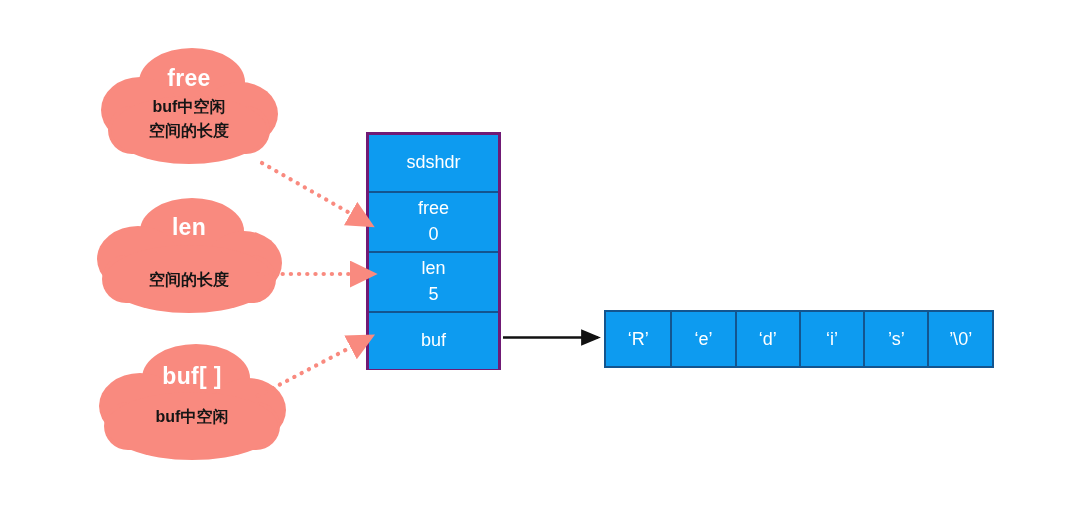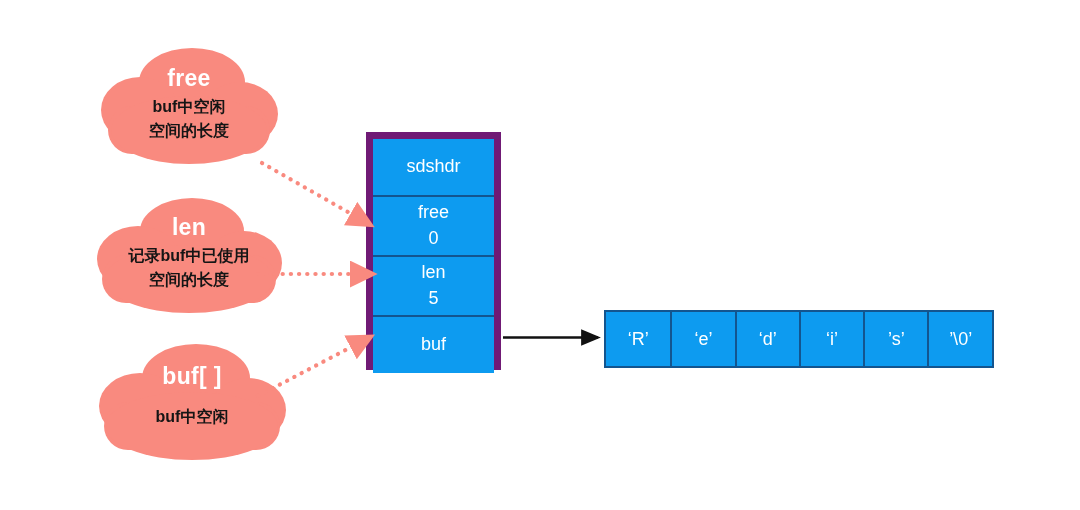--- a/index.html
+++ b/index.html
@@ -54,21 +54,21 @@
     line-height: 1.42;
   }
 
   
   #struct-box {
     position: absolute;
     left: 366px;
     top: 132px;
     width: 135px;
     height: 238px;
-    border: 7px solid #701a75;
+    border: 3px solid #701a75;
     box-sizing: border-box;
     background: #0d9bf0;
     padding-left: 48px;
   }
   .struct-row {
     position: absolute;
     left: 0;
     width: 100%;
     box-sizing: border-box;
     background: #0d9bf0;
@@ -171,21 +171,20 @@
     <svg viewBox="0 0 186 124" preserveAspectRatio="none">
       <g fill="#f98a7f">
         <ellipse cx="96" cy="38" rx="52" ry="33"></ellipse>
         <ellipse cx="42" cy="66" rx="41" ry="33"></ellipse>
         <ellipse cx="148" cy="70" rx="38" ry="32"></ellipse>
         <rect x="6" y="62" width="174" height="48" rx="24"></rect>
         <ellipse cx="93" cy="86" rx="84" ry="34"></ellipse>
       </g>
     </svg>
     <div class="cloud-text cloud-title" style="top:22px;">len</div>
-    <div class="cloud-text cloud-body" style="top:52px;">记录buf中已使用</div>
     <div class="cloud-text cloud-body" style="top:76px;">空间的长度</div>
   </div>
 
   <div class="cloud" id="cloud-buf" style="left:98px; top:340px; width:188px; height:124px;">
     <svg viewBox="0 0 188 124" preserveAspectRatio="none">
       <g fill="#f98a7f">
         <ellipse cx="98" cy="38" rx="54" ry="34"></ellipse>
         <ellipse cx="42" cy="66" rx="41" ry="33"></ellipse>
         <ellipse cx="150" cy="70" rx="38" ry="32"></ellipse>
         <rect x="6" y="62" width="176" height="48" rx="24"></rect>

